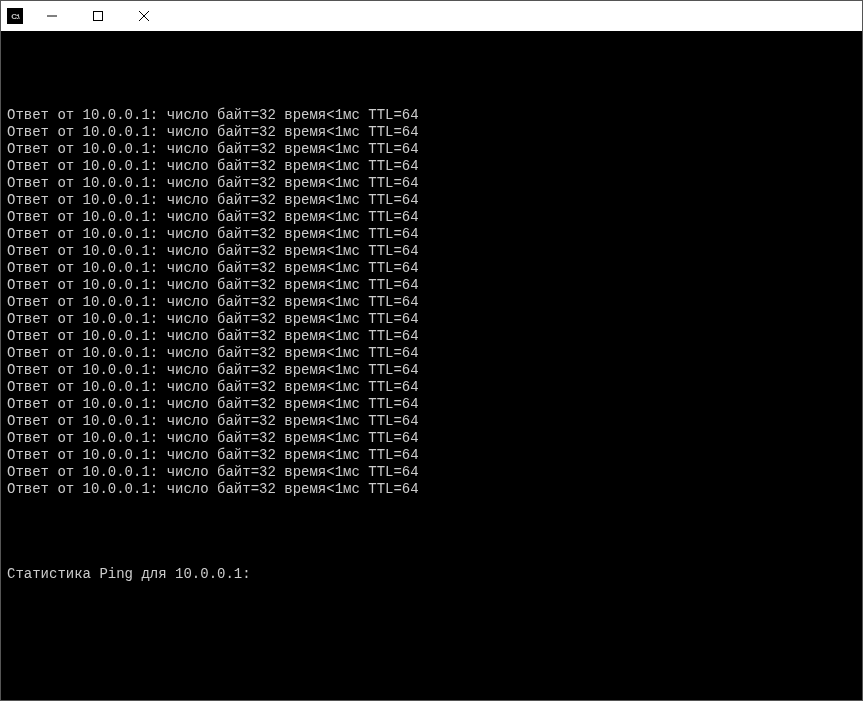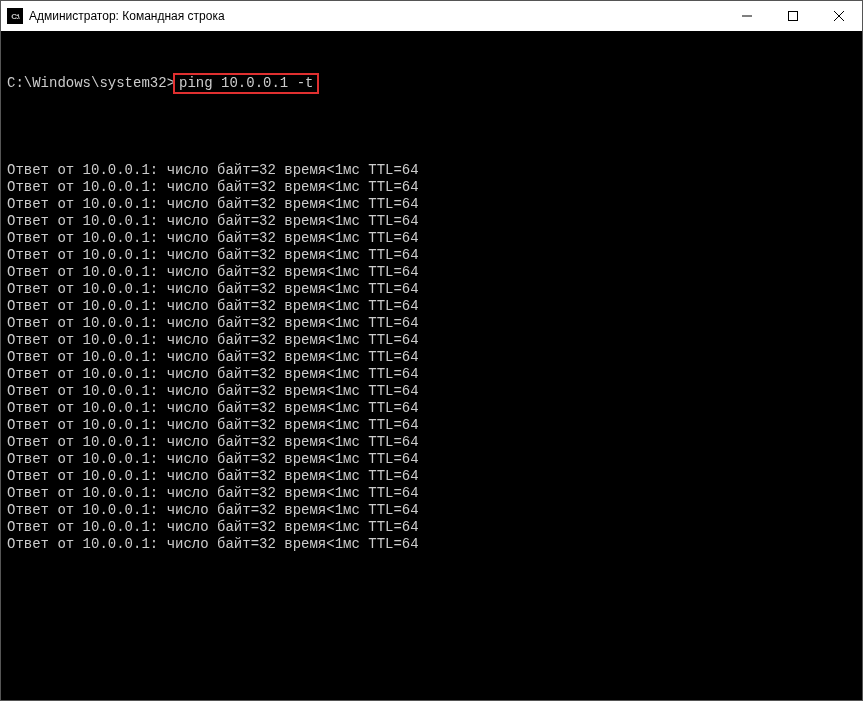--- a/index.html
+++ b/index.html
@@ -73,21 +73,20 @@
     margin-left: -2px;
   }
 </style>
 </head>
 <body>
 
 <div class="window">
 
   <div class="titlebar">
     <div class="titlebar-icon">C:\</div>
-    <div class="titlebar-title">Администратор: Командная строка</div>
     <div class="win-controls">
       <div class="win-btn">
         <svg viewBox="0 0 10 10">
             <line x1="0" y1="5" x2="10" y2="5"></line>
           </svg>
       </div>
       <div class="win-btn">
         <svg viewBox="0 0 10 10">
             <rect x="0.5" y="0.5" width="9" height="9"></rect>
           </svg>
@@ -95,24 +94,24 @@
       <div class="win-btn">
         <svg viewBox="0 0 10 10">
             <line x1="0" y1="0" x2="10" y2="10"></line>
             <line x1="10" y1="0" x2="0" y2="10"></line>
           </svg>
       </div>
     </div>
   </div>
 
   <div class="terminal">
-    <div class="line"><span>C:\Windows\system32&gt;</span><span class="highlight-box">ping 10.0.0.1 -t</span></div>
     <div class="line"></div>
     <div id="replies"><div class="line">Ответ от 10.0.0.1: число байт=32 время&lt;1мс TTL=64</div><div class="line">Ответ от 10.0.0.1: число байт=32 время&lt;1мс TTL=64</div><div class="line">Ответ от 10.0.0.1: число байт=32 время&lt;1мс TTL=64</div><div class="line">Ответ от 10.0.0.1: число байт=32 время&lt;1мс TTL=64</div><div class="line">Ответ от 10.0.0.1: число байт=32 время&lt;1мс TTL=64</div><div class="line">Ответ от 10.0.0.1: число байт=32 время&lt;1мс TTL=64</div><div class="line">Ответ от 10.0.0.1: число байт=32 время&lt;1мс TTL=64</div><div class="line">Ответ от 10.0.0.1: число байт=32 время&lt;1мс TTL=64</div><div class="line">Ответ от 10.0.0.1: число байт=32 время&lt;1мс TTL=64</div><div class="line">Ответ от 10.0.0.1: число байт=32 время&lt;1мс TTL=64</div><div class="line">Ответ от 10.0.0.1: число байт=32 время&lt;1мс TTL=64</div><div class="line">Ответ от 10.0.0.1: число байт=32 время&lt;1мс TTL=64</div><div class="line">Ответ от 10.0.0.1: число байт=32 время&lt;1мс TTL=64</div><div class="line">Ответ от 10.0.0.1: число байт=32 время&lt;1мс TTL=64</div><div class="line">Ответ от 10.0.0.1: число байт=32 время&lt;1мс TTL=64</div><div class="line">Ответ от 10.0.0.1: число байт=32 время&lt;1мс TTL=64</div><div class="line">Ответ от 10.0.0.1: число байт=32 время&lt;1мс TTL=64</div><div class="line">Ответ от 10.0.0.1: число байт=32 время&lt;1мс TTL=64</div><div class="line">Ответ от 10.0.0.1: число байт=32 время&lt;1мс TTL=64</div><div class="line">Ответ от 10.0.0.1: число байт=32 время&lt;1мс TTL=64</div><div class="line">Ответ от 10.0.0.1: число байт=32 время&lt;1мс TTL=64</div><div class="line">Ответ от 10.0.0.1: число байт=32 время&lt;1мс TTL=64</div><div class="line">Ответ от 10.0.0.1: число байт=32 время&lt;1мс TTL=64</div></div>
     <div class="line"></div>
+    <div class="line">Статистика Ping для 10.0.0.1:</div>
     
     
     
     
     
     
     
   </div>
 
 </div>

